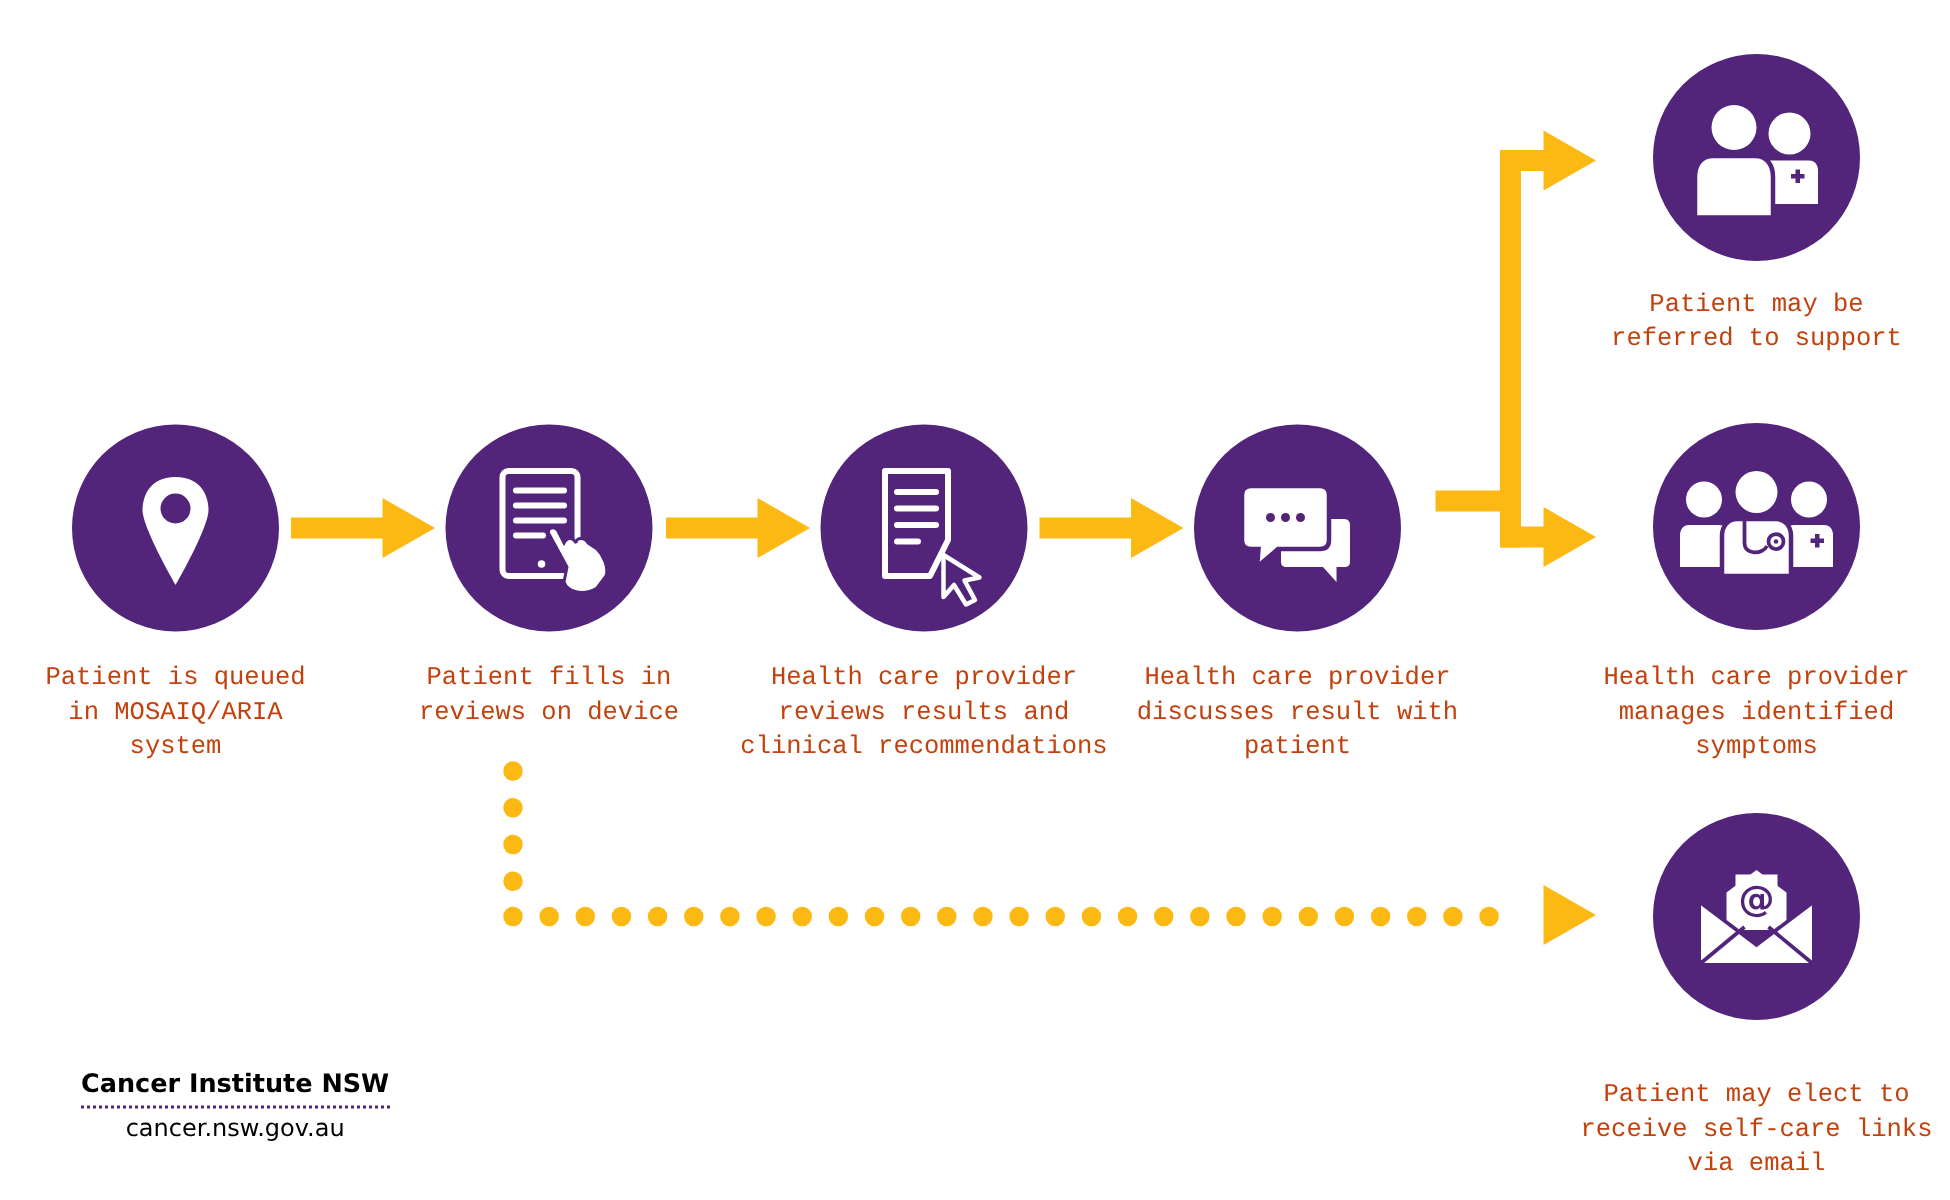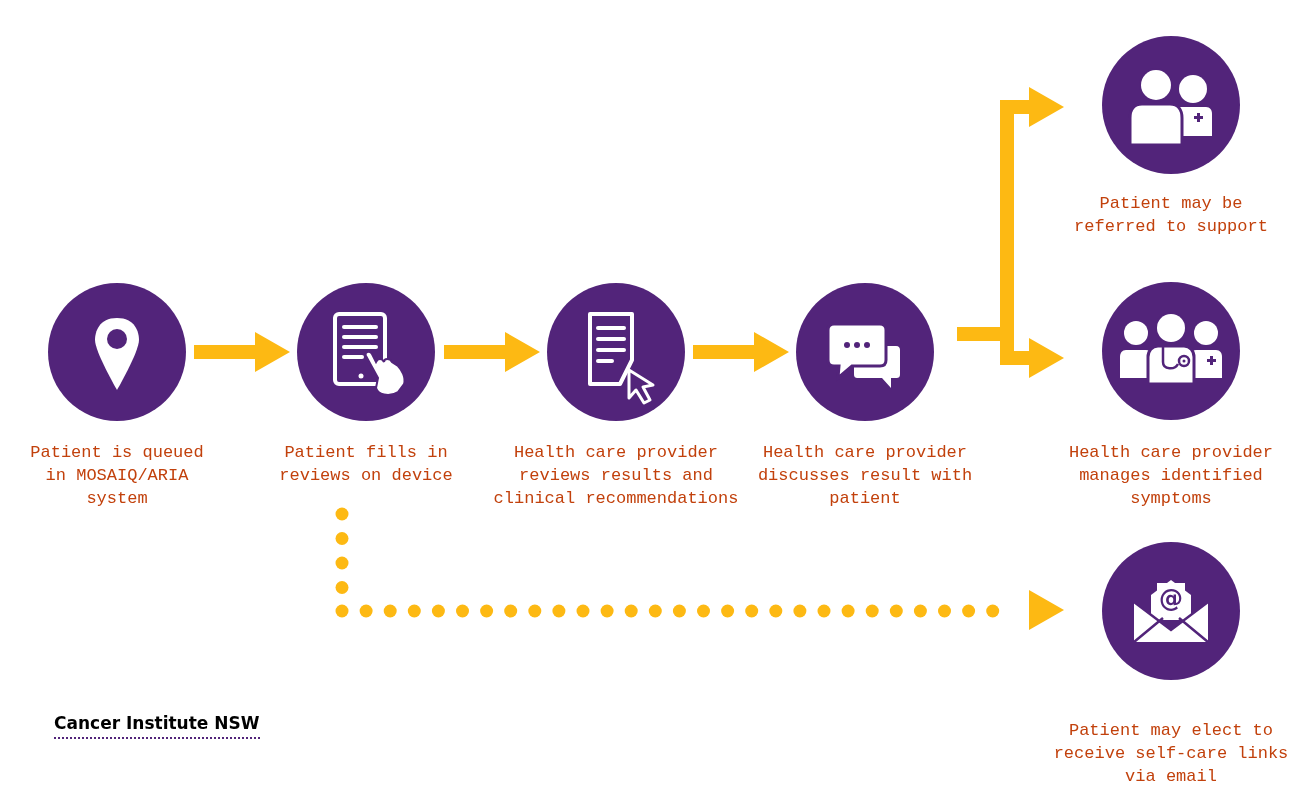--- a/index.html
+++ b/index.html
@@ -190,13 +190,14 @@
 referred to support</div>
 <div class="label" style="left:1041px; top:441px;">Health care provider
 manages identified
 symptoms</div>
 <div class="label" style="left:1041px; top:700px;margin-top:19px;">Patient may elect to
 receive self-care links
 via email</div>
 
 <div class="brand">
   <div class="brand-name">Cancer Institute NSW</div>
+  <div class="brand-url">cancer.nsw.gov.au</div>
 </div>
 
 </body></html>

